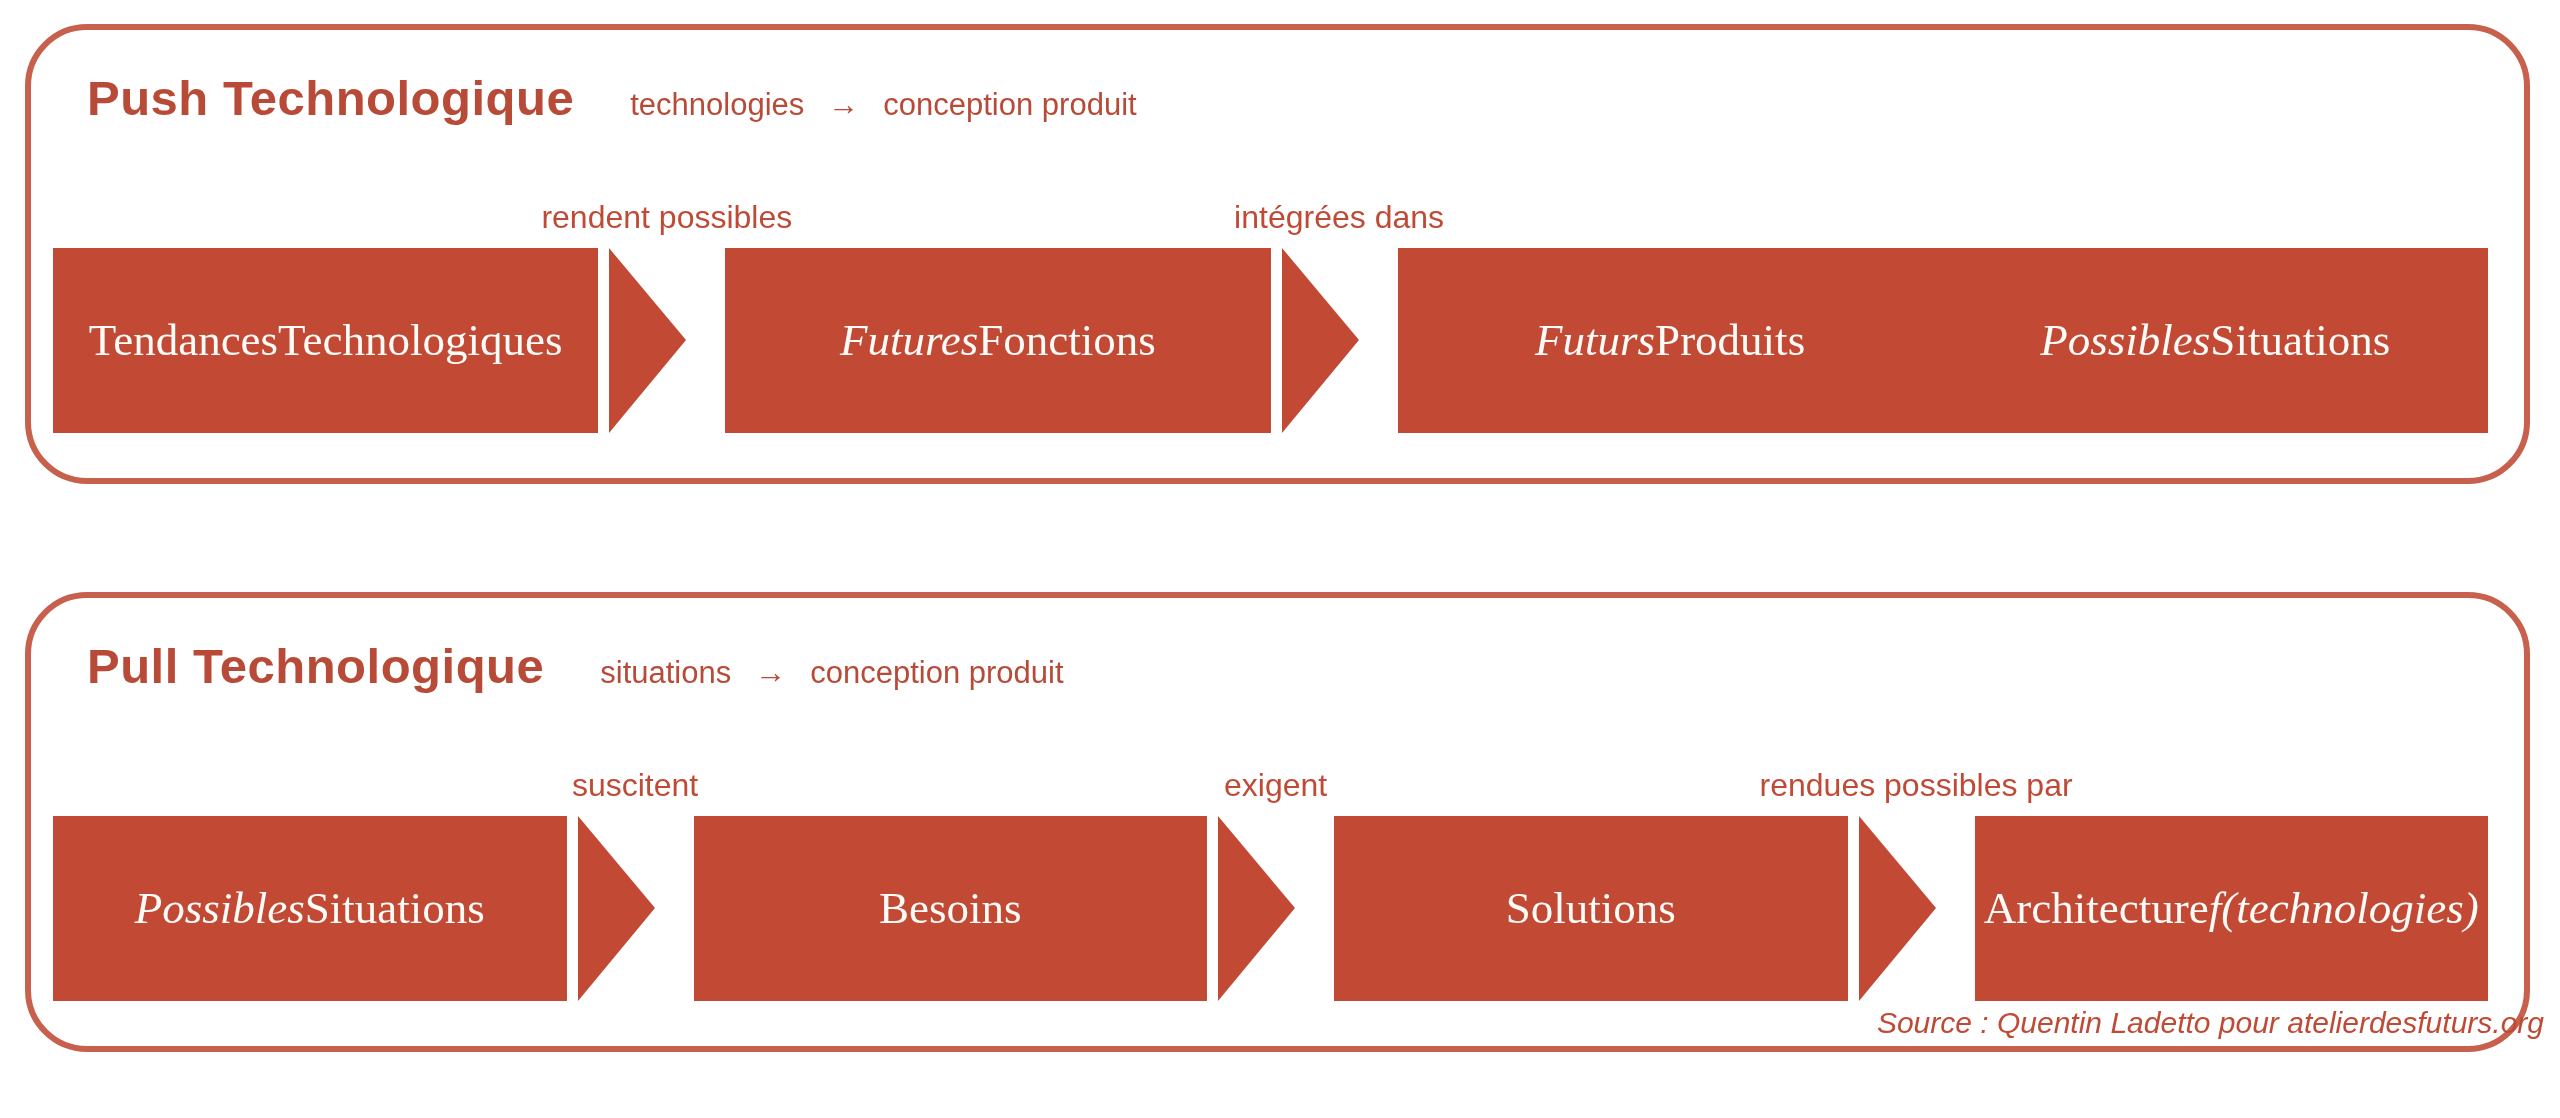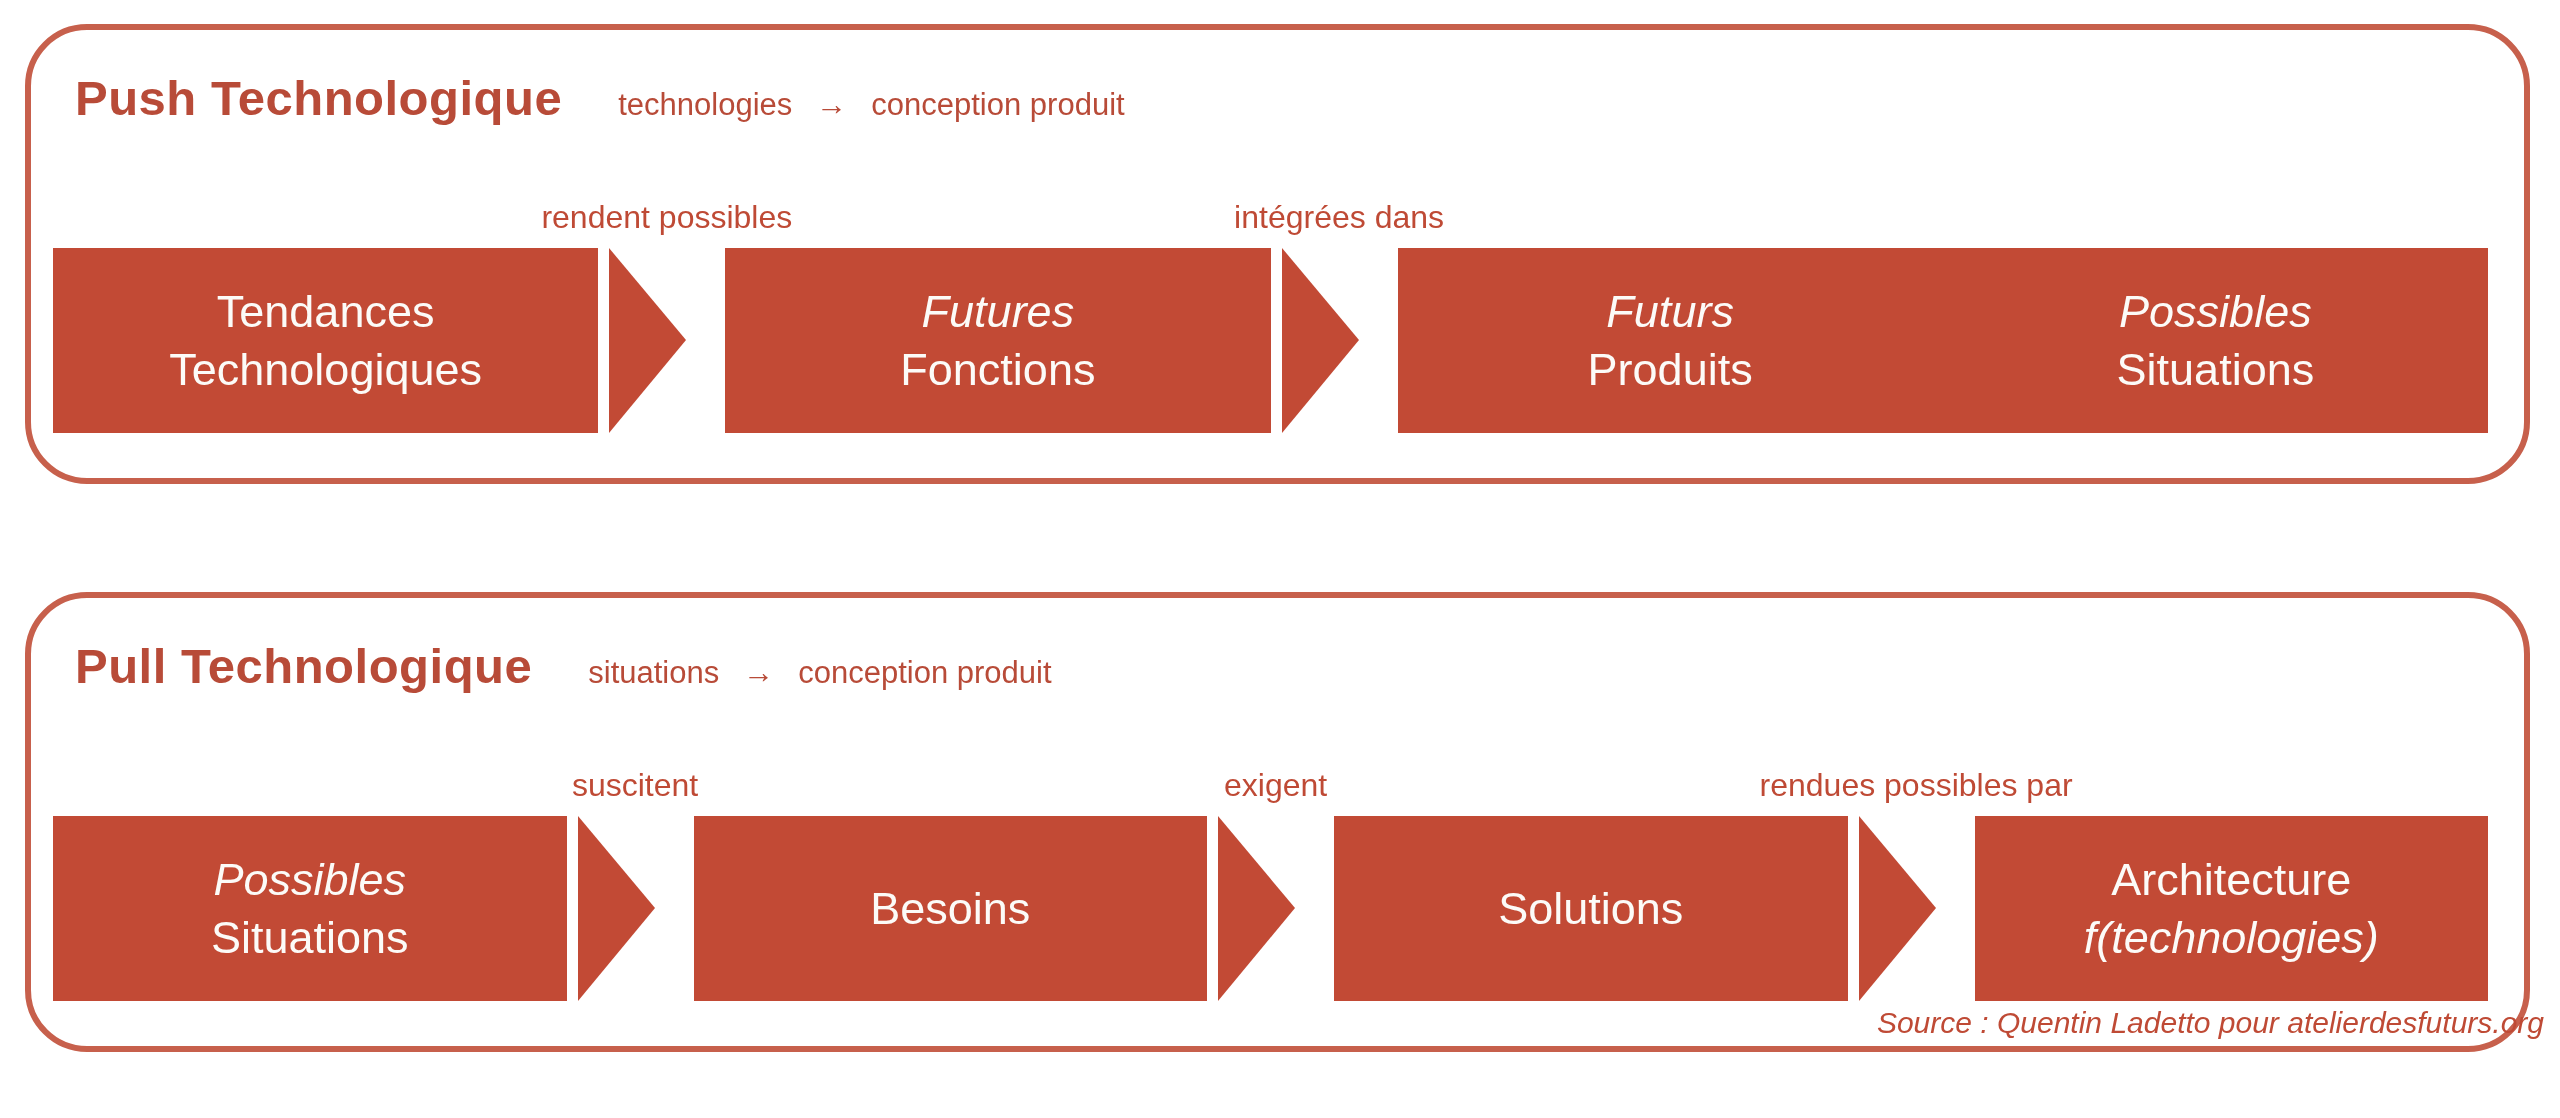--- a/index.html
+++ b/index.html
@@ -17,42 +17,42 @@
   .panel{
     position:absolute;left:25px;width:2505px;height:460px;
     border:6px solid var(--border-red);
     border-radius:62px;
     background:#ffffff;
   }
   .panel-push{top:24px;}
   .panel-pull{top:592px;}
 
   .panel-header{
-    position:absolute;left:44px;top:40px;
+    position:absolute;left:56px;top:40px;
     display:flex;align-items:baseline;white-space:nowrap;
   }
   .panel-title{
     font-size:49px;font-weight:600;color:var(--title-red);
     letter-spacing:0.5px;
   }
   .panel-subtitle{
     display:flex;align-items:baseline;gap:24px;
     margin-left:56px;font-size:31px;color:var(--title-red);
   }
   .subtitle-arrow{font-size:31px;font-weight:700;}
 
   .flow-row{
     position:absolute;left:0;right:0;top:218px;height:185px;
     display:flex;align-items:stretch;
     padding:0 36px 0 22px;
   }
   .flow-box{
     flex:1 1 0;background:var(--red);
-    display:flex;flex-direction:column;justify-content:center;align-items:center;
-    color:var(--box-text);font-size:45px;line-height:1.28;text-align:center;
+    display:flex;flex-direction:row;justify-content:center;align-items:center;
+    color:var(--box-text);font-size:45px;line-height:1.28;text-align:center;font-family:Liberation Serif, serif;
   }
   .flow-box .italic{font-style:italic;}
   .flow-arrow{
     position:relative;width:127px;flex:0 0 127px;
     display:flex;align-items:center;
   }
   .tri{
     display:block;margin-left:11px;width:0;height:0;
     border-top:92px solid transparent;
     border-bottom:93px solid transparent;

